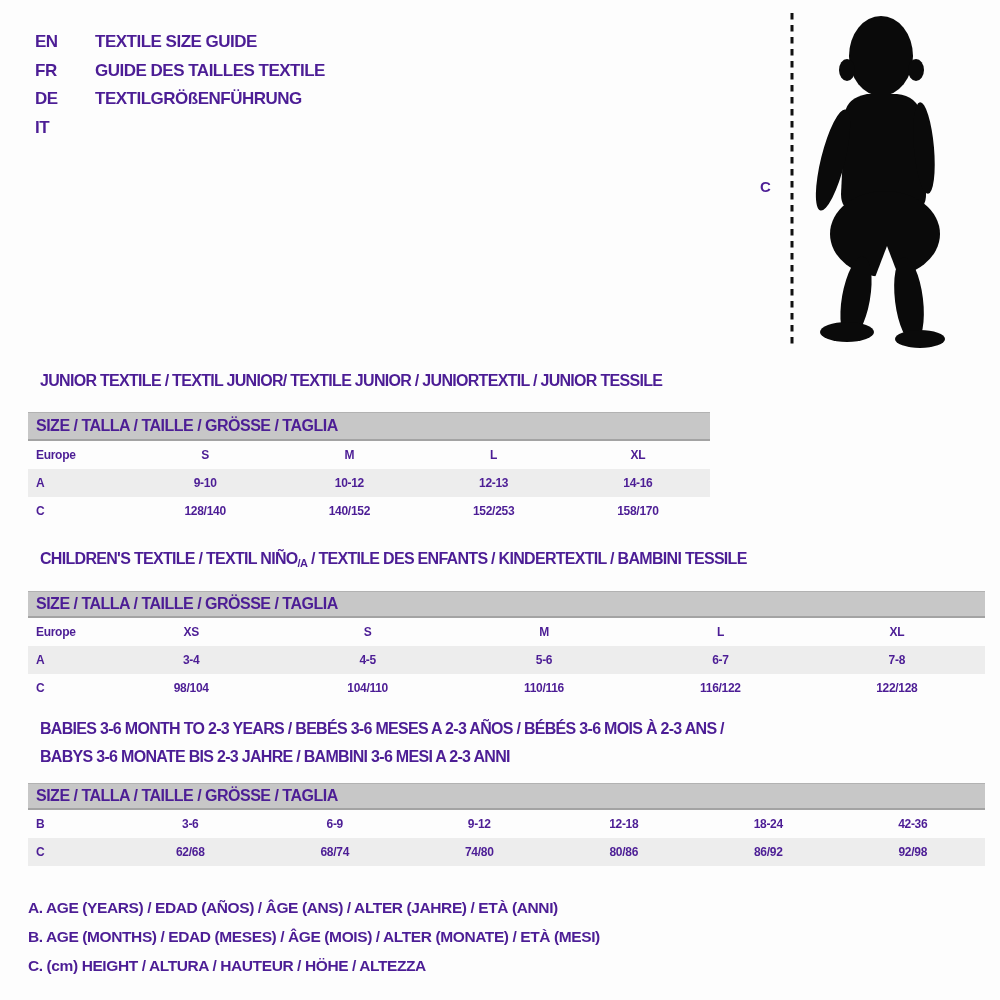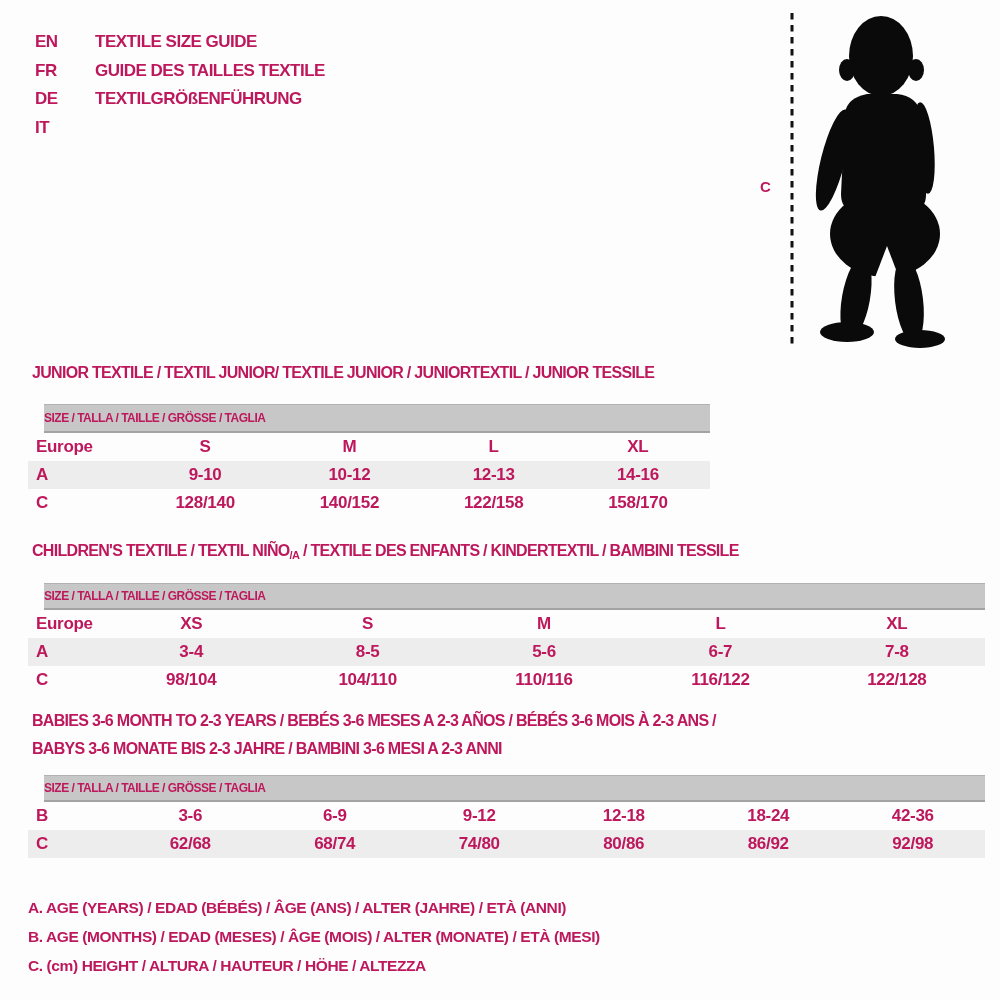--- a/index.html
+++ b/index.html
@@ -4,45 +4,46 @@
 <style>
   html,body{margin:0;padding:0;}
   body{
     font-family:"Liberation Sans", sans-serif;
     background:#ffffff;
   }
   .canvas{
     position:relative;
     width:1000px;height:1000px;
     background:#fdfdfd;
-    color:#be185d;
+    color:#4c1d95;
     overflow:hidden;
     font-weight:bold;
   }
   
   .lang-block{position:absolute;left:35px;top:28px;}
   .lang-row{display:flex;line-height:28.5px;font-size:17px;letter-spacing:-0.5px;}
   .lang-code{width:60px;}
   
   .figure{position:absolute;left:755px;top:8px;width:205px;height:340px;}
   .figure-label{position:absolute;left:5px;top:170px;font-size:15px;}
   .dash-line{position:absolute;left:34px;top:5px;}
   .baby-svg{position:absolute;left:48px;top:0px;}
   
   .table-block{position:absolute;left:28px;}
-  .tbl-title{margin:4px;font-size:16px;letter-spacing:-0.7px;line-height:22px;white-space:nowrap;}
+  .tbl-title{margin:12px;font-size:16px;letter-spacing:-0.7px;line-height:22px;white-space:nowrap;}
   .tbl-title .sub{font-size:11px;vertical-align:-3px;}
   .size-bar{
     background:#c7c7c7;
     border-top:1px solid #b2b2b2;
     border-bottom:2px solid #a3a3a3;
     height:24px;line-height:24px;
-    font-size:12px;letter-spacing:-0.5px;margin-left:16px;
+    padding-left:8px;
+    font-size:16px;letter-spacing:-0.5px;
   }
-  .t-row{display:flex;height:28px;align-items:center;font-size:17px;letter-spacing:-0.3px;}
+  .t-row{display:flex;height:28px;align-items:center;font-size:12px;letter-spacing:-0.3px;}
   .rows .t-row:nth-child(2){background:#ededed;}
   .t-row .lbl{padding-left:8px;}
   .t-row .cell{flex:1;text-align:center;}
   .tbl-junior{top:358px;width:682px;}
   .tbl-junior .size-bar{margin-top:20px;height:26px;line-height:26px;}
   .tbl-junior .lbl{width:97px;}
   .tbl-children{top:536px;width:957px;}
   .tbl-children .size-bar{margin-top:17px;}
   .tbl-children .lbl{width:67px;}
   .tbl-babies{top:703px;width:957px;}
@@ -116,42 +117,42 @@
         <span class="lbl">A</span>
         <span class="cell">9-10</span>
         <span class="cell">10-12</span>
         <span class="cell">12-13</span>
         <span class="cell">14-16</span>
       </div>
       <div class="t-row">
         <span class="lbl">C</span>
         <span class="cell">128/140</span>
         <span class="cell">140/152</span>
-        <span class="cell">122/158</span>
+        <span class="cell">152/253</span>
         <span class="cell">158/170</span>
       </div>
     </div>
   </section>
 
   <section class="table-block tbl-children">
     <h2 class="tbl-title"><span>CHILDREN'S TEXTILE / TEXTIL NIÑO</span><span class="sub">/A</span><span> / TEXTILE DES ENFANTS / KINDERTEXTIL / BAMBINI TESSILE</span></h2>
     <div class="size-bar">SIZE / TALLA / TAILLE / GRÖSSE / TAGLIA</div>
     <div class="rows">
       <div class="t-row">
         <span class="lbl">Europe</span>
         <span class="cell">XS</span>
         <span class="cell">S</span>
         <span class="cell">M</span>
         <span class="cell">L</span>
         <span class="cell">XL</span>
       </div>
       <div class="t-row">
         <span class="lbl">A</span>
         <span class="cell">3-4</span>
-        <span class="cell">8-5</span>
+        <span class="cell">4-5</span>
         <span class="cell">5-6</span>
         <span class="cell">6-7</span>
         <span class="cell">7-8</span>
       </div>
       <div class="t-row">
         <span class="lbl">C</span>
         <span class="cell">98/104</span>
         <span class="cell">104/110</span>
         <span class="cell">110/116</span>
         <span class="cell">116/122</span>
@@ -182,18 +183,18 @@
         <span class="cell">68/74</span>
         <span class="cell">74/80</span>
         <span class="cell">80/86</span>
         <span class="cell">86/92</span>
         <span class="cell">92/98</span>
       </div>
     </div>
   </section>
 
   <div class="notes">
-    <div class="note-line">A. AGE (YEARS) / EDAD (BÉBÉS) / ÂGE (ANS) / ALTER (JAHRE) / ETÀ (ANNI)</div>
+    <div class="note-line">A. AGE (YEARS) / EDAD (AÑOS) / ÂGE (ANS) / ALTER (JAHRE) / ETÀ (ANNI)</div>
     <div class="note-line">B. AGE (MONTHS) / EDAD (MESES) / ÂGE (MOIS) / ALTER (MONATE) / ETÀ (MESI)</div>
     <div class="note-line">C. (cm) HEIGHT / ALTURA / HAUTEUR / HÖHE / ALTEZZA</div>
   </div>
 
 </div>
 
 </body></html>

